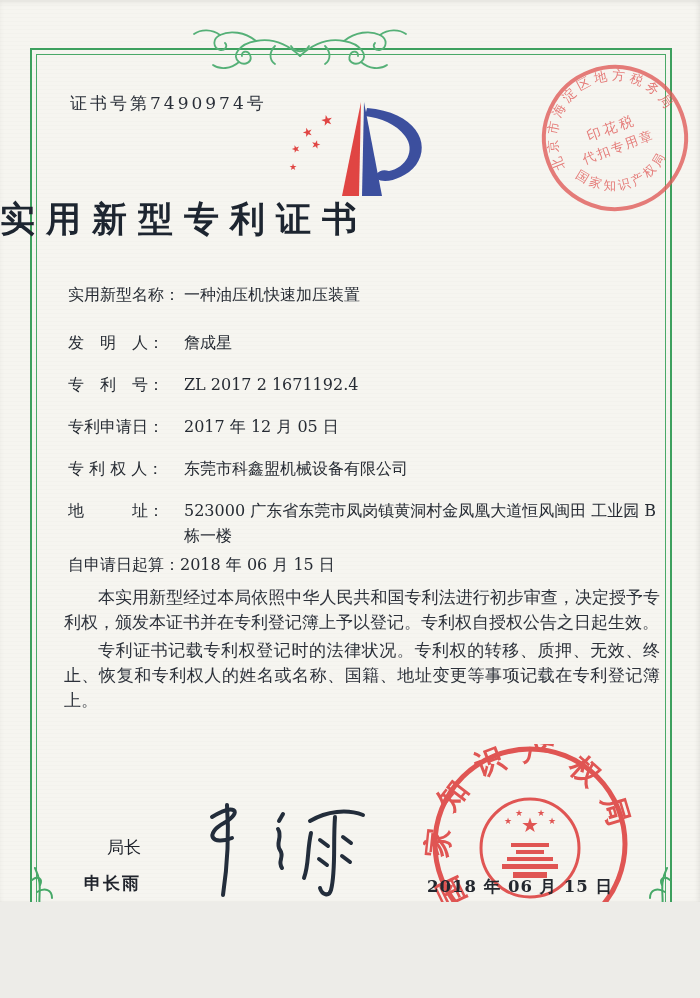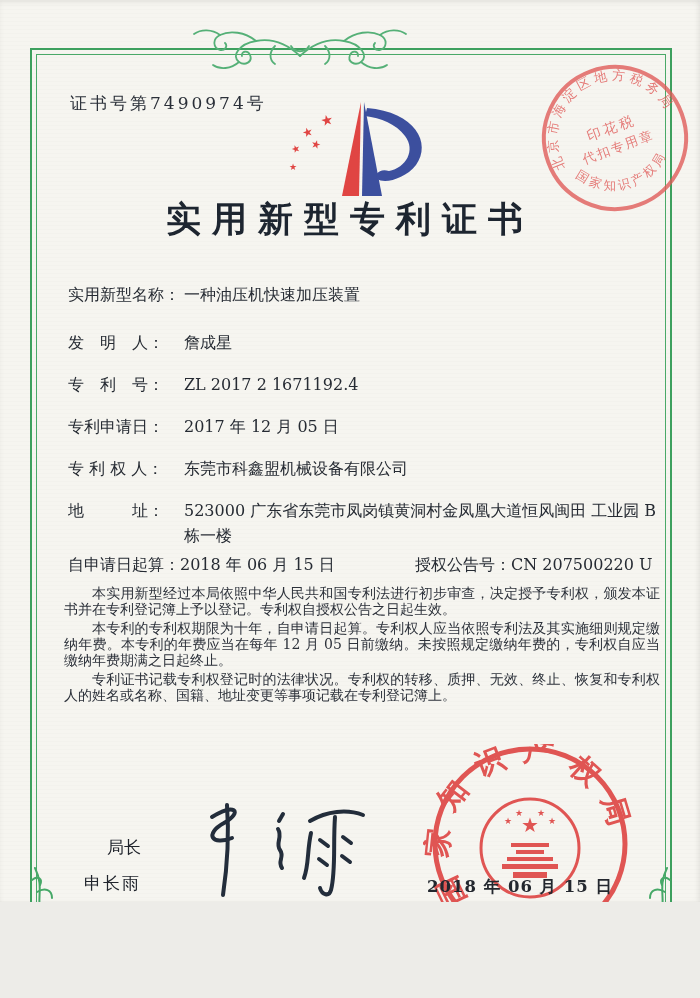--- a/index.html
+++ b/index.html
@@ -16,34 +16,34 @@
     color:#262b33;
   }
   
   .frame-outer { position:absolute; left:30px; top:48px; width:642px; height:900px;
     border:2px solid #3da05e; }
   .frame-inner { position:absolute; left:36px; top:54px; width:630px; height:888px;
     border:1px solid #4aa968; }
   .ornament { position:absolute; pointer-events:none; }
   .cert-number { position:absolute; left:70px; top:92px; font-size:17px; letter-spacing:3px; color:#2a2f38; }
   .logo { position:absolute; left:268px; top:98px; }
-  .title { position:absolute; left:0; top:196px; width:700px; text-align:center;
+  .title { position:absolute; left:0; top:196px; width:700px; text-align:left;
     font-size:35px; font-weight:bold; letter-spacing:11px; color:#1d2530; }
   .fields { position:absolute; left:68px; top:282px; width:596px; font-size:16px; }
   .field-row { margin-bottom:16px; line-height:26px; white-space:nowrap; }
   .field-row.first { margin-bottom:22px; }
   .field-label { display:inline-block; min-width:116px; vertical-align:top; }
   .field-value { display:inline-block; vertical-align:top; max-width:474px; white-space:normal; line-height:25px; }
   .grant-row { position:absolute; left:68px; top:552px; width:600px; font-size:16px; line-height:26px; white-space:nowrap; }
   .grant-right { position:absolute; left:347px; top:0; }
   .paragraphs { position:absolute; left:64px; top:585px; width:596px;
-    font-size:14px; line-height:16px; text-align:justify; color:#2c313a; }
+    font-size:17px; line-height:25px; text-align:justify; color:#2c313a; }
   .paragraphs p { text-indent:2em; margin-bottom:3px; }
   .signer { position:absolute; left:84px; top:836px; font-size:17px; color:#20242c;text-align:right; }
-  .signer .signer-name { margin-top:13px; letter-spacing:2px; }
+  .signer .signer-name { margin-top:13px; letter-spacing:2px;font-weight:bold; }
   .signature-svg { position:absolute; left:182px; top:793px; }
   .seal-svg { position:absolute; left:423px; top:744px; }
   .seal-date { position:absolute; left:427px; top:876px; font-size:16.5px; font-weight:bold;
     color:#23272e; letter-spacing:1px; z-index:5; }
   .tax-stamp { position:absolute; left:535px; top:58px; transform:rotate(-20deg); opacity:0.92; }
   .footer { position:absolute; left:0; top:920px; width:700px; text-align:center; font-size:14px; color:#2a2f37; }
 </style>
 </head>
 <body>
 
@@ -120,28 +120,24 @@
     <div class="field-row">
       <span class="field-label">专 利 权 人：</span><span class="field-value">东莞市科鑫盟机械设备有限公司</span>
     </div>
     <div class="field-row">
       <span class="field-label">地　　　址：</span><span class="field-value">523000 广东省东莞市凤岗镇黄洞村金凤凰大道恒风闽田 工业园 B 栋一楼</span>
     </div>
   </div>
 
   <div class="grant-row">
     <span>自申请日起算：</span><span>2018 年 06 月 15 日</span>
-    <span class="grant-right">
-      <span>授权公告号：</span><span>CN 207500220 U</span>
-    </span>
   </div>
 
   <div class="paragraphs">
     <p>本实用新型经过本局依照中华人民共和国专利法进行初步审查，决定授予专利权，颁发本证书并在专利登记簿上予以登记。专利权自授权公告之日起生效。</p>
-    <p>本专利的专利权期限为十年，自申请日起算。专利权人应当依照专利法及其实施细则规定缴纳年费。本专利的年费应当在每年 12 月 05 日前缴纳。未按照规定缴纳年费的，专利权自应当缴纳年费期满之日起终止。</p>
     <p>专利证书记载专利权登记时的法律状况。专利权的转移、质押、无效、终止、恢复和专利权人的姓名或名称、国籍、地址变更等事项记载在专利登记簿上。</p>
   </div>
 
   <div class="signer">
     <div>局长</div>
     <div class="signer-name">申长雨</div>
   </div>
 
   <svg class="signature-svg" width="200" height="110" viewBox="0 0 200 110">
     <g stroke="#232d3b" stroke-width="4" fill="none" stroke-linecap="round">

